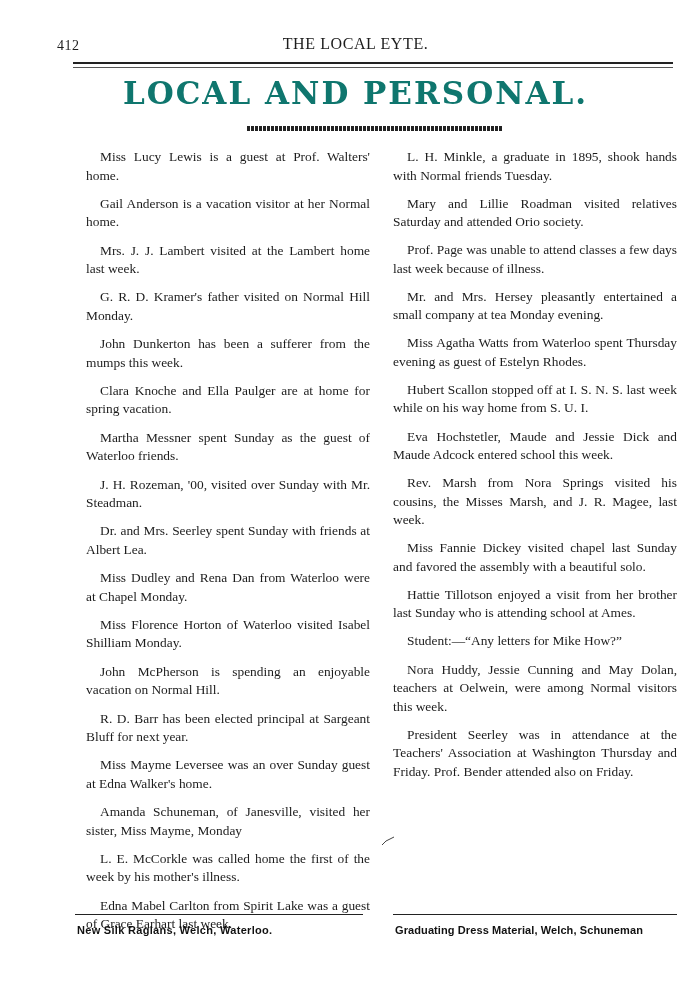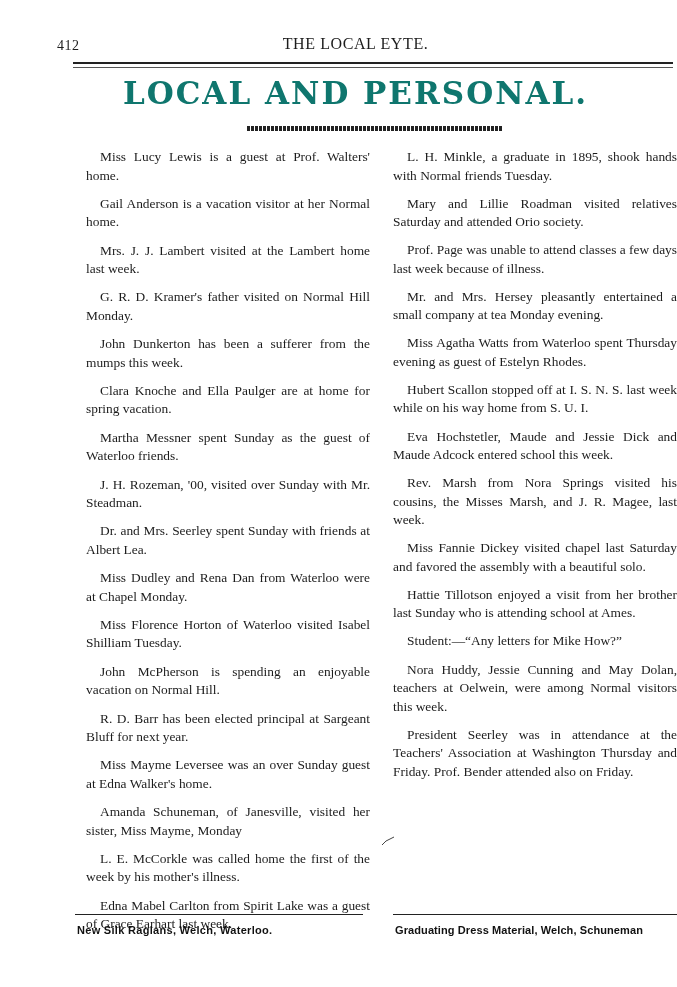--- a/index.html
+++ b/index.html
@@ -143,39 +143,39 @@
     <p class="item">Miss Lucy Lewis is a guest at Prof. Walters' home.</p>
     <p class="item">Gail Anderson is a vacation visitor at her Normal home.</p>
     <p class="item">Mrs. J. J. Lambert visited at the Lambert home last week.</p>
     <p class="item">G. R. D. Kramer's father visited on Normal Hill Monday.</p>
     <p class="item">John Dunkerton has been a sufferer from the mumps this week.</p>
     <p class="item">Clara Knoche and Ella Paulger are at home for spring vacation.</p>
     <p class="item">Martha Messner spent Sunday as the guest of Waterloo friends.</p>
     <p class="item">J. H. Rozeman, '00, visited over Sunday with Mr. Steadman.</p>
     <p class="item">Dr. and Mrs. Seerley spent Sunday with friends at Albert Lea.</p>
     <p class="item">Miss Dudley and Rena Dan from Waterloo were at Chapel Monday.</p>
-    <p class="item">Miss Florence Horton of Waterloo visited Isabel Shilliam Tuesday.</p>
+    <p class="item">Miss Florence Horton of Waterloo visited Isabel Shilliam Monday.</p>
     <p class="item">John McPherson is spending an enjoyable vacation on Normal Hill.</p>
     <p class="item">R. D. Barr has been elected principal at Sargeant Bluff for next year.</p>
     <p class="item">Miss Mayme Leversee was an over Sunday guest at Edna Walker's home.</p>
     <p class="item">Amanda Schuneman, of Janesville, visited her sister, Miss Mayme, Monday</p>
     <p class="item">L. E. McCorkle was called home the first of the week by his mother's illness.</p>
     <p class="item">Edna Mabel Carlton from Spirit Lake was a guest of Grace Earhart last week.</p>
   </div>
 
   <div class="column col-right">
     <p class="item">L. H. Minkle, a graduate in 1895, shook hands with Normal friends Tuesday.</p>
     <p class="item">Mary and Lillie Roadman visited relatives Saturday and attended Orio society.</p>
     <p class="item">Prof. Page was unable to attend classes a few days last week because of illness.</p>
     <p class="item">Mr. and Mrs. Hersey pleasantly entertained a small company at tea Monday evening.</p>
     <p class="item">Miss Agatha Watts from Waterloo spent Thursday evening as guest of Estelyn Rhodes.</p>
     <p class="item">Hubert Scallon stopped off at I. S. N. S. last week while on his way home from S. U. I.</p>
     <p class="item">Eva Hochstetler, Maude and Jessie Dick and Maude Adcock entered school this week.</p>
     <p class="item">Rev. Marsh from Nora Springs visited his cousins, the Misses Marsh, and J. R. Magee, last week.</p>
-    <p class="item">Miss Fannie Dickey visited chapel last Saturday and favored the assembly with a beautiful solo.</p>
+    <p class="item">Miss Fannie Dickey visited chapel last Sunday and favored the assembly with a beautiful solo.</p>
     <p class="item">Hattie Tillotson enjoyed a visit from her brother last Sunday who is attending school at Ames.</p>
     <p class="item tight">Student:—“Any letters for Mike How?”</p>
     <p class="item">Nora Huddy, Jessie Cunning and May Dolan, teachers at Oelwein, were among Normal visitors this week.</p>
     <p class="item">President Seerley was in attendance at the Teachers' Association at Washington Thursday and Friday. Prof. Bender attended also on Friday.</p>
   </div>
 
   <svg class="check-mark" viewBox="0 0 14 10">
     <path d="M1 9 L5 5 L13 1" stroke="#444" stroke-width="1" fill="none"></path>
   </svg>
 

